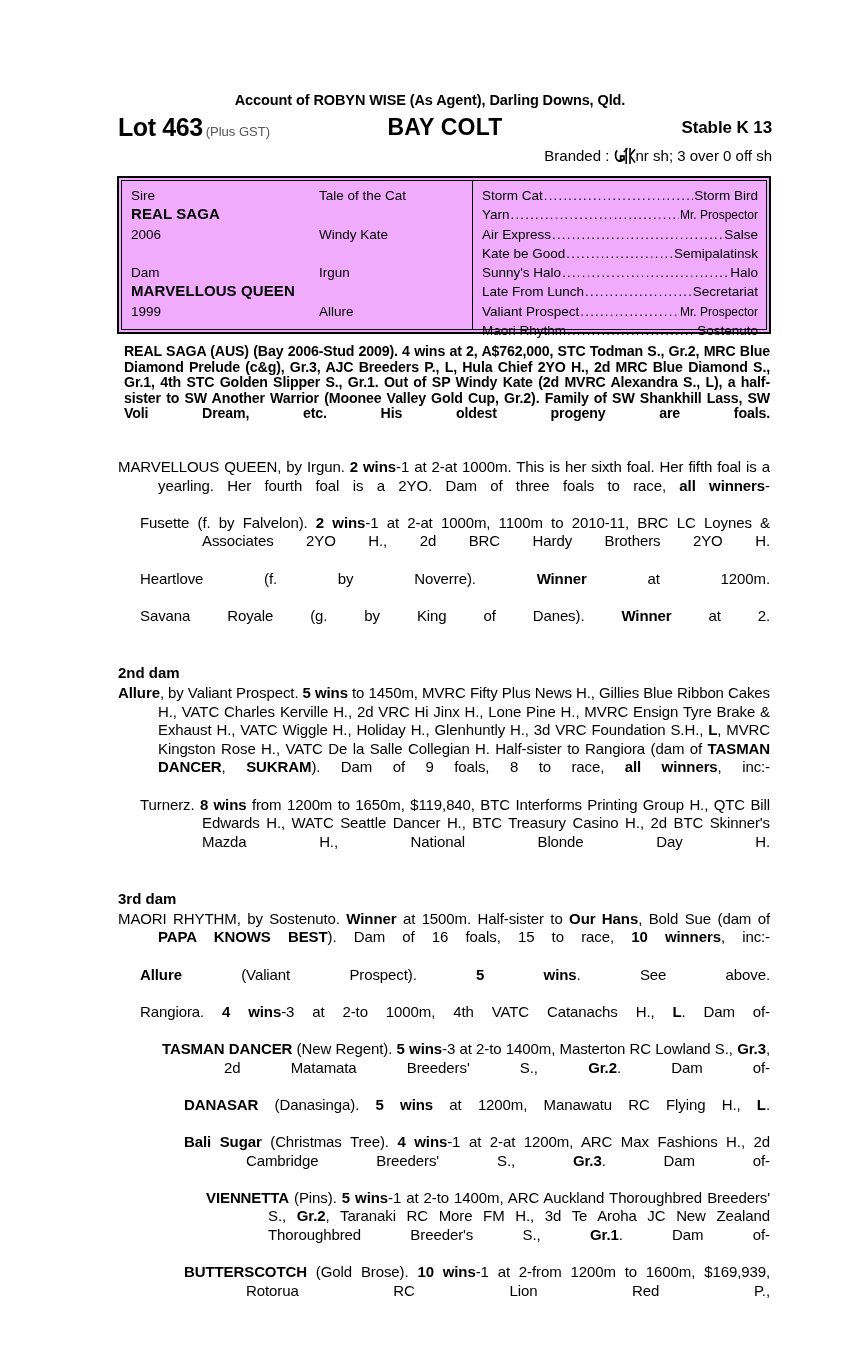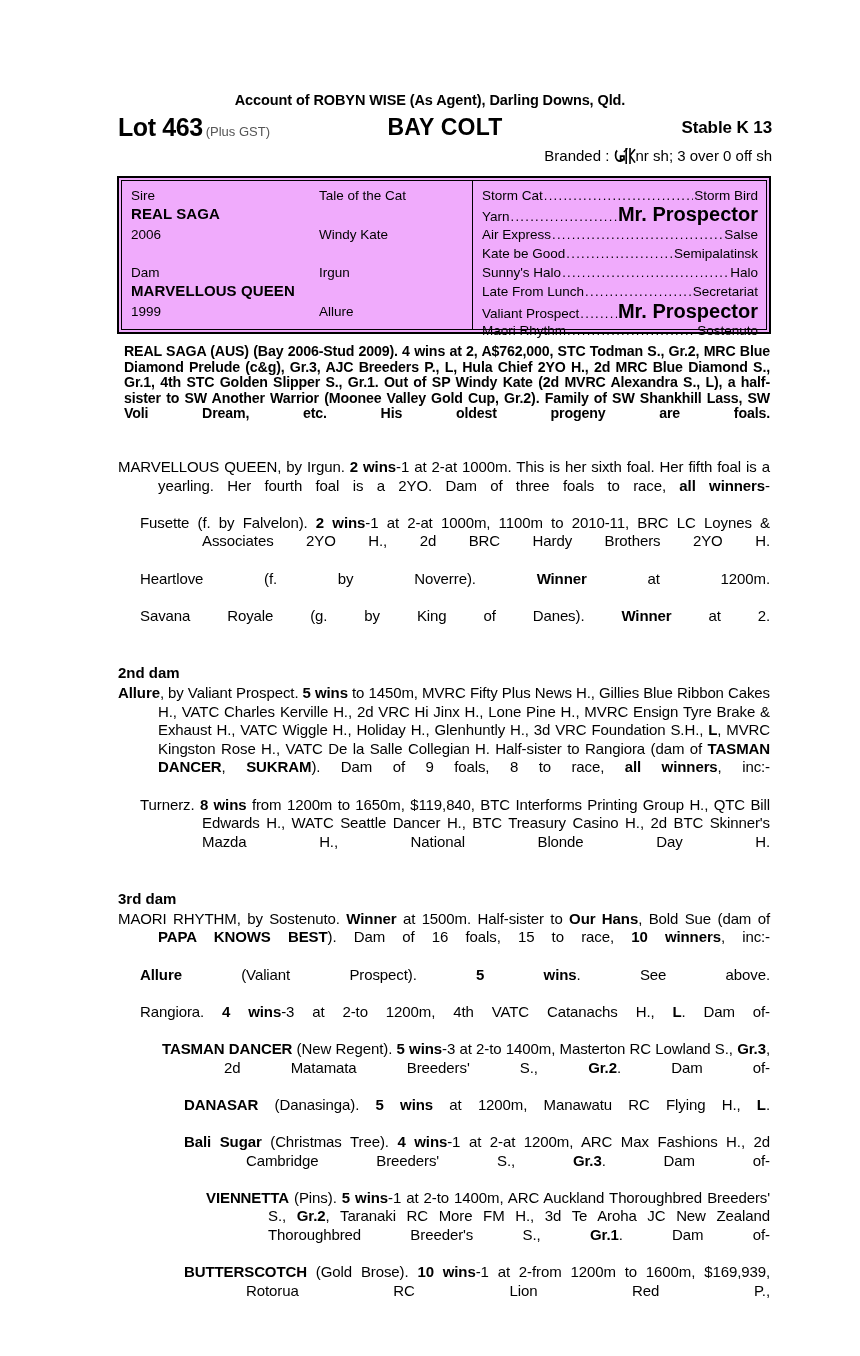--- a/index.html
+++ b/index.html
@@ -158,21 +158,21 @@
   .ped-leader {
     flex: 1 1 auto;
     overflow: hidden;
     white-space: nowrap;
     margin: 0 1px;
     letter-spacing: 1.3px;
     color: #000;
     font-size: 13px;
   }
   .ped-r-val { flex: 0 0 auto; }
-  .ped-r-val.bold { font-weight: bold; font-size: 20px; }
+  .ped-r-val.bold { font-weight: normal; font-size: 12px; }
 
   
   .sire-para {
     position: absolute;
     left: 124px; top: 344px;
     width: 646px;
     font-size: 14.2px;
     font-weight: bold;
     line-height: 15.6px;
     text-align: justify;
@@ -319,21 +319,21 @@
       <div class="entry lvl0"><span class="hang"><span>MARVELLOUS QUEEN, by Irgun. </span><b>2 wins</b><span>-1 at 2-at 1000m. This is her sixth foal. Her fifth foal is a yearling. Her fourth foal is a 2YO. Dam of three foals to race, </span><b>all winners</b><span>-</span></span></div>
       <div class="entry lvl1"><span class="hang"><span>Fusette (f. by Falvelon). </span><b>2 wins</b><span>-1 at 2-at 1000m, 1100m to 2010-11, BRC LC Loynes &amp; Associates 2YO H., 2d BRC Hardy Brothers 2YO H.</span></span></div>
       <div class="entry lvl1"><span class="hang"><span>Heartlove (f. by Noverre). </span><b>Winner</b><span> at 1200m.</span></span></div>
       <div class="entry lvl1"><span class="hang"><span>Savana Royale (g. by King of Danes). </span><b>Winner</b><span> at 2.</span></span></div>
       <div class="dam-head" style="margin-top: 18px;">2nd dam</div>
       <div class="entry lvl0"><span class="hang"><b>Allure</b><span>, by Valiant Prospect. </span><b>5 wins</b><span> to 1450m, MVRC Fifty Plus News H., Gillies Blue Ribbon Cakes H., VATC Charles Kerville H., 2d VRC Hi Jinx H., Lone Pine H., MVRC Ensign Tyre Brake &amp; Exhaust H., VATC Wiggle H., Holiday H., Glenhuntly H., 3d VRC Foundation S.H., </span><b>L</b><span>, MVRC Kingston Rose H., VATC De la Salle Collegian H. Half-sister to Rangiora (dam of </span><b>TASMAN DANCER</b><span>, </span><b>SUKRAM</b><span>). Dam of 9 foals, 8 to race, </span><b>all winners</b><span>, inc:-</span></span></div>
       <div class="entry lvl1"><span class="hang"><span>Turnerz. </span><b>8 wins</b><span> from 1200m to 1650m, $119,840, BTC Interforms Printing Group H., QTC Bill Edwards H., WATC Seattle Dancer H., BTC Treasury Casino H., 2d BTC Skinner's Mazda H., National Blonde Day H.</span></span></div>
       <div class="dam-head" style="margin-top: 18px;">3rd dam</div>
       <div class="entry lvl0"><span class="hang"><span>MAORI RHYTHM, by Sostenuto. </span><b>Winner</b><span> at 1500m. Half-sister to </span><b>Our Hans</b><span>, Bold Sue (dam of </span><b>PAPA KNOWS BEST</b><span>). Dam of 16 foals, 15 to race, </span><b>10 winners</b><span>, inc:-</span></span></div>
       <div class="entry lvl1"><span class="hang"><b>Allure</b><span> (Valiant Prospect). </span><b>5 wins</b><span>. See above.</span></span></div>
-      <div class="entry lvl1"><span class="hang"><span>Rangiora. </span><b>4 wins</b><span>-3 at 2-to 1200m, 4th VATC Catanachs H., </span><b>L</b><span>. Dam of-</span></span></div>
+      <div class="entry lvl1"><span class="hang"><span>Rangiora. </span><b>4 wins</b><span>-3 at 2-to 1000m, 4th VATC Catanachs H., </span><b>L</b><span>. Dam of-</span></span></div>
       <div class="entry lvl2"><span class="hang"><b>TASMAN DANCER</b><span> (New Regent). </span><b>5 wins</b><span>-3 at 2-to 1400m, Masterton RC Lowland S., </span><b>Gr.3</b><span>, 2d Matamata Breeders' S., </span><b>Gr.2</b><span>. Dam of-</span></span></div>
       <div class="entry lvl3"><span class="hang"><b>DANASAR</b><span> (Danasinga). </span><b>5 wins</b><span> at 1200m, Manawatu RC Flying H., </span><b>L</b><span>.</span></span></div>
       <div class="entry lvl3"><span class="hang"><b>Bali Sugar</b><span> (Christmas Tree). </span><b>4 wins</b><span>-1 at 2-at 1200m, ARC Max Fashions H., 2d Cambridge Breeders' S., </span><b>Gr.3</b><span>. Dam of-</span></span></div>
       <div class="entry lvl4"><span class="hang"><b>VIENNETTA</b><span> (Pins). </span><b>5 wins</b><span>-1 at 2-to 1400m, ARC Auckland Thoroughbred Breeders' S., </span><b>Gr.2</b><span>, Taranaki RC More FM H., 3d Te Aroha JC New Zealand Thoroughbred Breeder's S., </span><b>Gr.1</b><span>. Dam of-</span></span></div>
       <div class="entry lvl3"><span class="hang"><b>BUTTERSCOTCH</b><span> (Gold Brose). </span><b>10 wins</b><span>-1 at 2-from 1200m to 1600m, $169,939, Rotorua RC Lion Red P., </span></span></div>
     </div>
 
 </div>
 
 </body></html>

